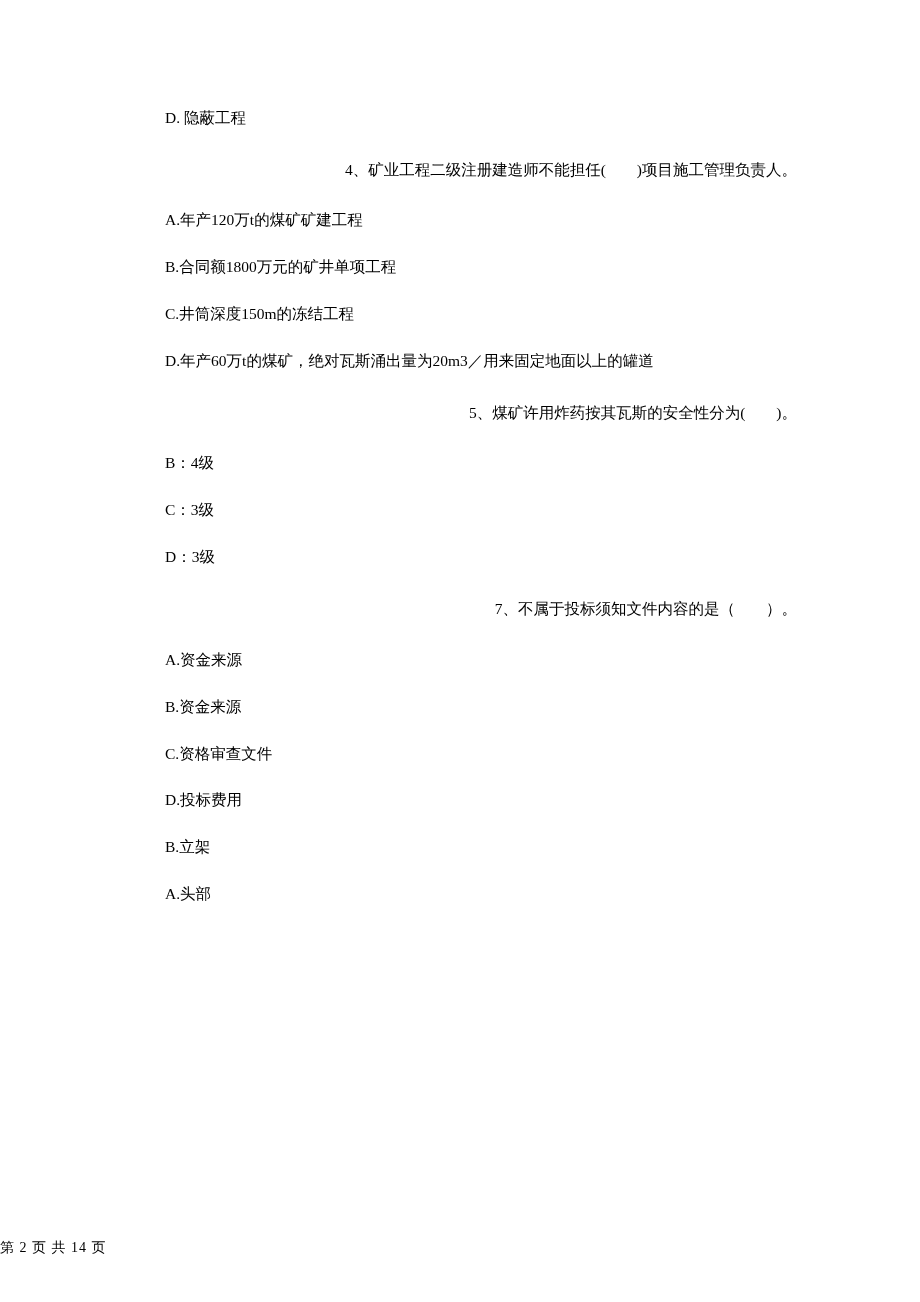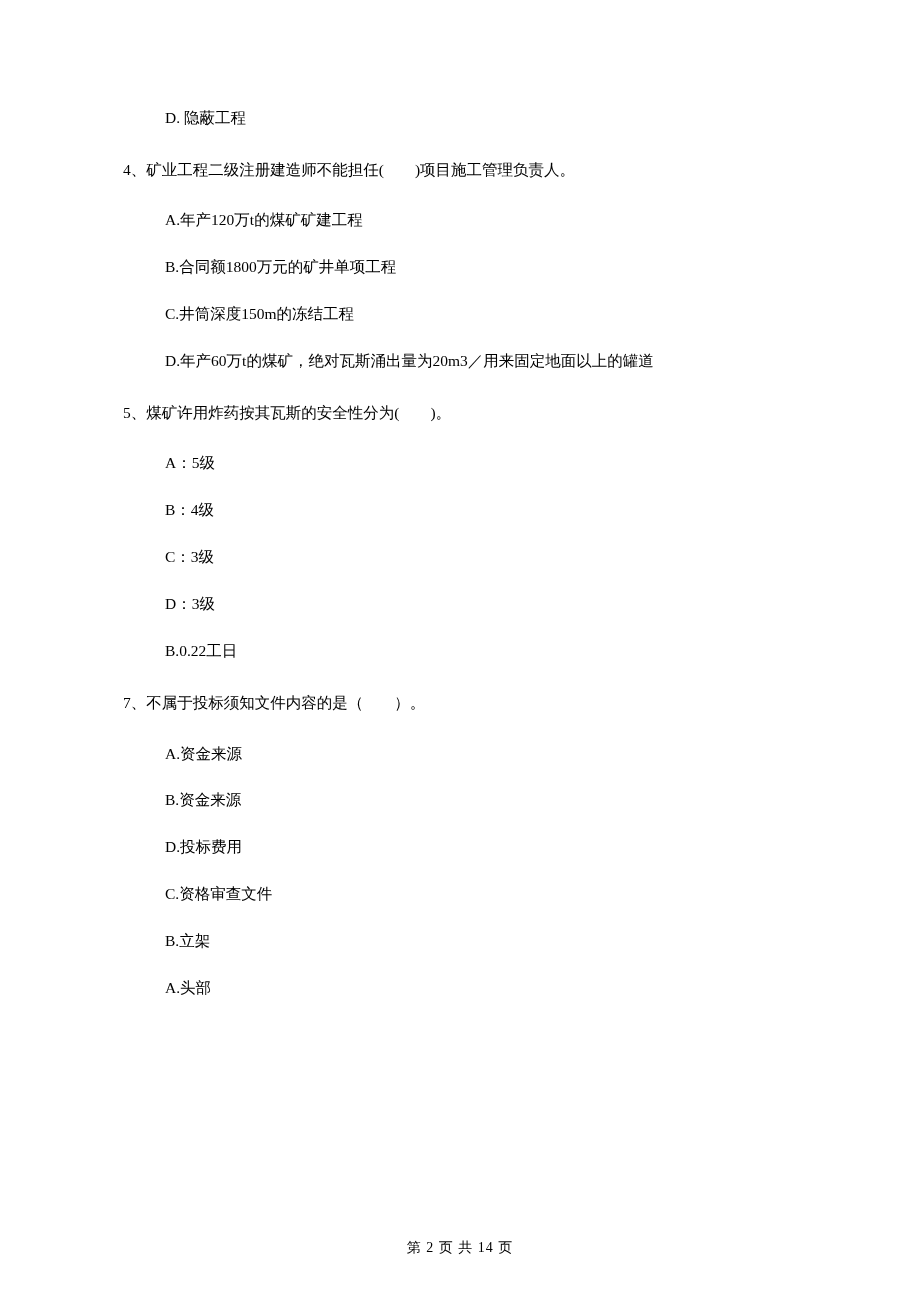--- a/index.html
+++ b/index.html
@@ -18,58 +18,57 @@
     font-size: 15.5px;
     line-height: 1.35;
   }
   .option {
     padding-left: 42px;
     margin-bottom: 26px;
   }
   .question {
     margin-bottom: 26px;
     line-height: 1.9;
+    text-align: right;
   }
   .q-line {
     text-indent: 0;
   }
   .footer {
     position: absolute;
     bottom: 44px;
     left: 0;
     width: 100%;
-    text-align: center;
+    text-align: left;
     font-size: 14px;
     letter-spacing: 1px;
   }
 </style>
 </head>
 <body>
 
 <div class="page">
 
   <div class="option">D. 隐蔽工程</div>
 
   <div class="question q-line">4、矿业工程二级注册建造师不能担任(　　)项目施工管理负责人。</div>
   <div class="option">A.年产120万t的煤矿矿建工程</div>
   <div class="option">B.合同额1800万元的矿井单项工程</div>
   <div class="option">C.井筒深度150m的冻结工程</div>
   <div class="option">D.年产60万t的煤矿，绝对瓦斯涌出量为20m3／用来固定地面以上的罐道</div>
 
   <div class="question q-line">5、煤矿许用炸药按其瓦斯的安全性分为(　　)。</div>
-  <div class="option">A：5级</div>
   <div class="option">B：4级</div>
   <div class="option">C：3级</div>
   <div class="option">D：3级</div>
 
-  <div class="option">B.0.22工日</div>
 
   <div class="question q-line">7、不属于投标须知文件内容的是（　　）。</div>
   <div class="option">A.资金来源</div>
   <div class="option">B.资金来源</div>
+  <div class="option">C.资格审查文件</div>
   <div class="option">D.投标费用</div>
-  <div class="option">C.资格审查文件</div>
 
   <div class="option">B.立架</div>
   <div class="option">A.头部</div>
 
   <div class="footer">第 2 页 共 14 页</div>
 </div>
 
 </body></html>

